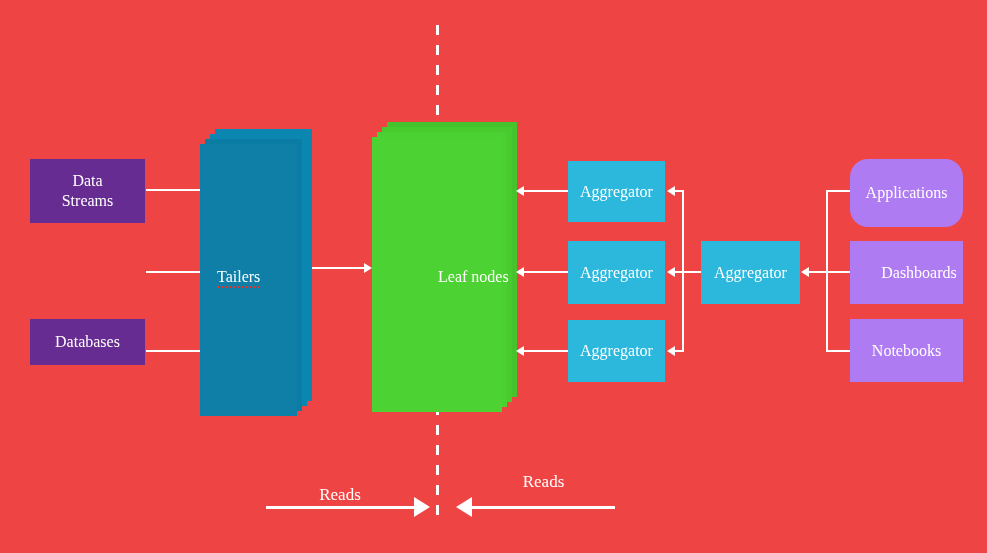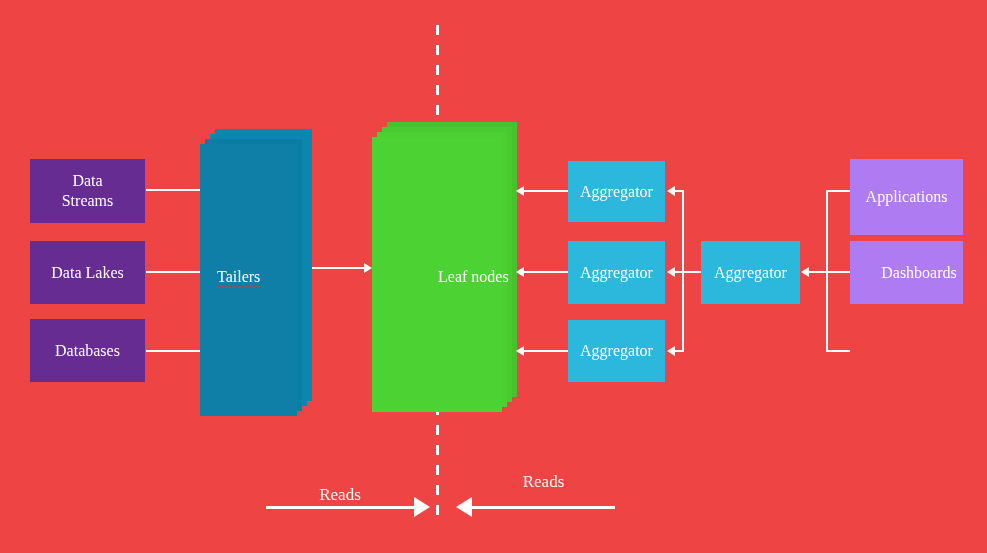--- a/index.html
+++ b/index.html
@@ -130,23 +130,22 @@
 </head>
 <body>
 
 <div id="stage">
 
   <div class="divider" style="left:436px; top:25px; height:495px;"></div>
 
   <div class="box source" style="left:30px; top:159px; width:115px; height:64px;">Data
 Streams</div>
 
-  <div class="box source" style="left:30px; top:241px; width:115px; height:63px;">Data Lakes</div>
-
-  <div class="box source" style="left:30px; top:319px; width:115px; height:63px;">Databases</div>
+
+  <div class="box source" style="left:30px; top:319px; width:115px; height:46px;">Databases</div>
 
   <div class="hline" style="left:146px; top:189px; width:56px;"></div>
   <div class="arrow right" style="left:202px; top:185px;"></div>
 
   <div class="hline" style="left:146px; top:271px; width:56px;"></div>
   <div class="arrow right" style="left:202px; top:267px;"></div>
 
   <div class="hline" style="left:146px; top:350px; width:56px;"></div>
   <div class="arrow right" style="left:202px; top:346px;"></div>
 
@@ -200,24 +199,25 @@
   <div class="box aggr" style="left:701px; top:241px; width:99px; height:63px;">Aggregator</div>
 
   <div class="vline" style="left:826px; top:190px; height:162px;"></div>
 
   <div class="hline" style="left:826px; top:190px; width:24px;"></div>
   <div class="hline" style="left:826px; top:350px; width:24px;"></div>
 
   <div class="hline" style="left:809px; top:271px; width:41px;"></div>
   <div class="arrow left" style="left:801px; top:267px;"></div>
 
-  <div class="box consumer" style="left:850px; top:159px; width:113px; height:76px;">Applications</div>
+  <div class="box consumer" style="left:850px; top:159px; width:113px; height:68px;border-radius:18px;">Applications</div>
 
   <div class="box consumer" style="left:850px; top:241px; width:113px; height:63px;padding-left:31px;">Dashboards</div>
 
+  <div class="box consumer" style="left:850px; top:319px; width:113px; height:63px;">Notebooks</div>
 
   <div class="legend-label" style="left:266px; top:485px; width:148px;">Reads</div>
   <div class="legend-rule" style="left:266px; top:506px; width:148px;"></div>
   <div class="bigarrow right" style="left:414px; top:497px;"></div>
 
   <div class="legend-label" style="left:472px; top:472px; width:143px;">Reads</div>
   <div class="legend-rule" style="left:472px; top:506px; width:143px;"></div>
   <div class="bigarrow left" style="left:456px; top:497px;"></div>
 
 </div>

